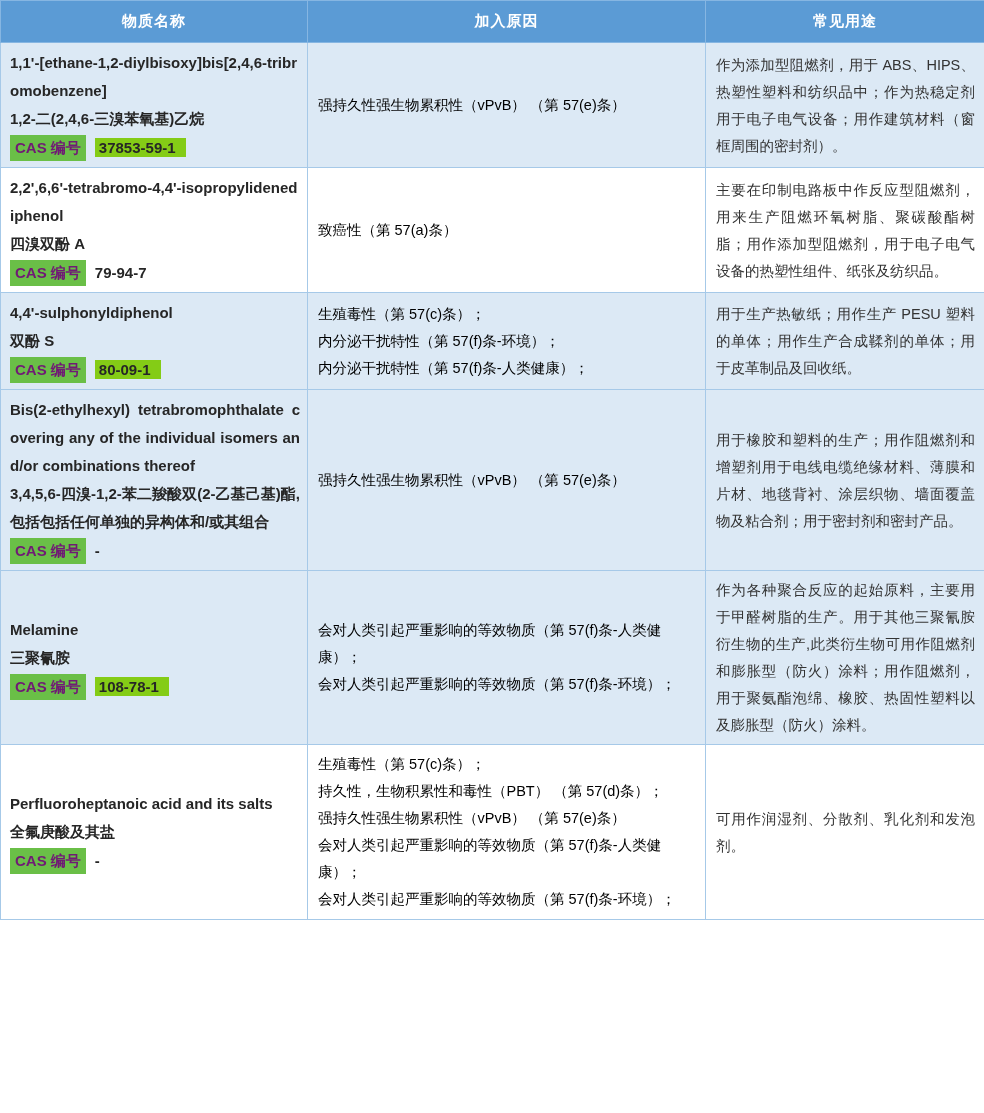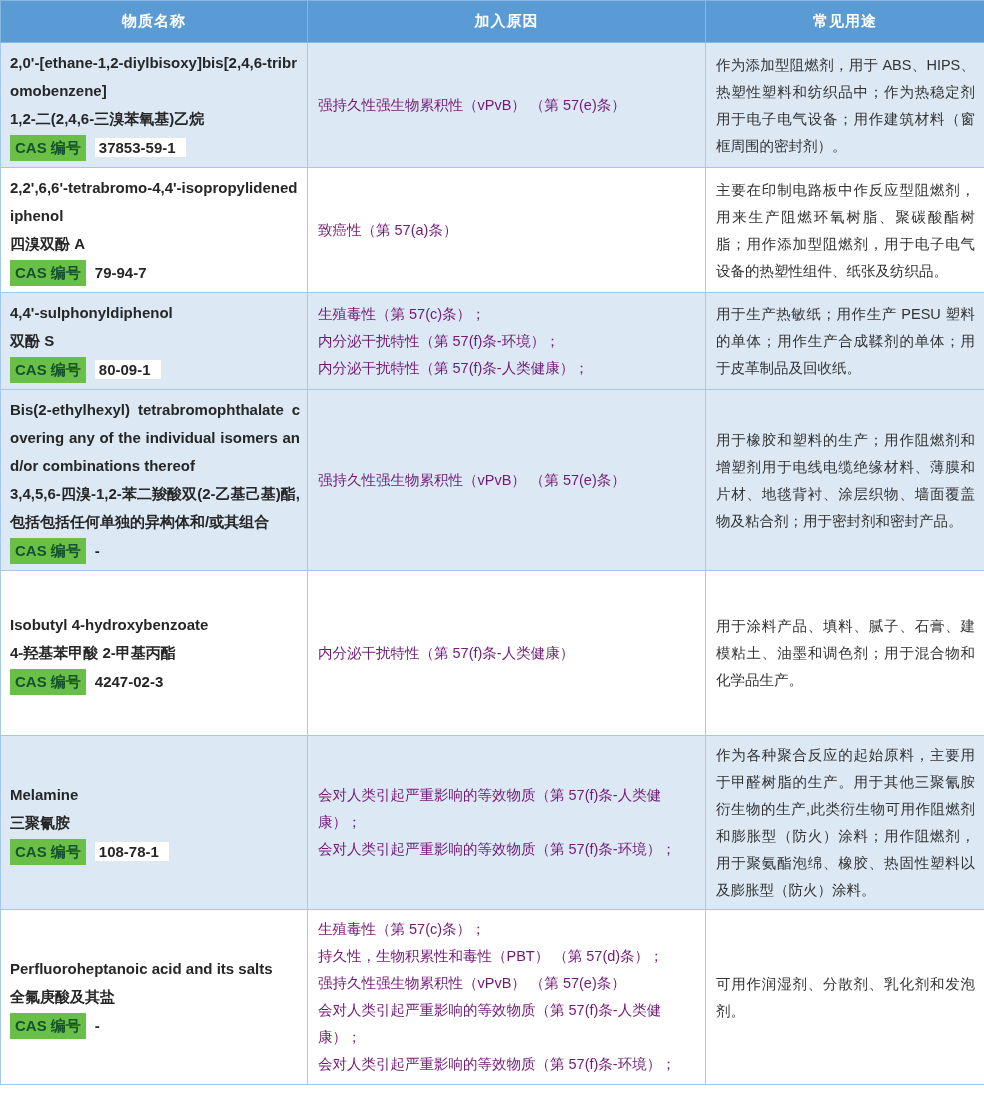--- a/index.html
+++ b/index.html
@@ -54,37 +54,37 @@
   .cas-line {
     margin-top: 2px;
     font-size: 15px;
     font-weight: bold;
     line-height: 26px;
     white-space: nowrap;
   }
   .cas-badge {
     display: inline-block;
     background: #6abf47;
-    color: #14532d;
+    color: #701a75;
     padding: 0 5px;
   }
   .cas-number {
     margin-left: 9px;
     color: #262626;
   }
   .cas-number.highlight {
-    background: #ffffff;
+    background: #84cc16;
     padding: 1px 10px 1px 4px;
     margin-top: 11px;
   }
   .cell-reason {
     padding: 6px 8px 6px 10px;
     font-size: 14.5px;
     line-height: 27px;
-    color: #701a75;
+    color: #000000;
   }
   .cell-uses {
     padding: 6px 9px 5px 10px;
     font-size: 14.5px;
     line-height: 27px;
     color: #333333;
     text-align: justify;
     text-align-last: left;
   }
   
@@ -111,21 +111,21 @@
     <thead>
       <tr>
         <th>物质名称</th>
         <th>加入原因</th>
         <th>常见用途</th>
       </tr>
     </thead>
     <tbody id="table-body">
         <tr class="alt">
     <td class="cell-name">
-      <div class="name-en">2,0'-[ethane-1,2-diylbisoxy]bis[2,4,6-tribromobenzene]</div>
+      <div class="name-en">1,1'-[ethane-1,2-diylbisoxy]bis[2,4,6-tribromobenzene]</div>
       <div class="name-cn">1,2-二(2,4,6-三溴苯氧基)乙烷</div>
       <div class="cas-line">
         <span class="cas-badge">CAS 编号</span><span class="cas-number highlight">37853-59-1</span>
       </div>
     </td>
     <td class="cell-reason">
             <div>强持久性强生物累积性（vPvB） （第 57(e)条）</div>
           </td>
     <td class="cell-uses">作为添加型阻燃剂，用于 ABS、HIPS、热塑性塑料和纺织品中；作为热稳定剂用于电子电气设备；用作建筑材料（窗框周围的密封剂）。</td>
   </tr>
@@ -162,33 +162,20 @@
       <div class="name-en">Bis(2-ethylhexyl) tetrabromophthalate covering any of the individual isomers and/or combinations thereof</div>
       <div class="name-cn">3,4,5,6-四溴-1,2-苯二羧酸双(2-乙基己基)酯,包括包括任何单独的异构体和/或其组合</div>
       <div class="cas-line">
         <span class="cas-badge">CAS 编号</span><span class="cas-number">-</span>
       </div>
     </td>
     <td class="cell-reason">
             <div>强持久性强生物累积性（vPvB） （第 57(e)条）</div>
           </td>
     <td class="cell-uses">用于橡胶和塑料的生产；用作阻燃剂和增塑剂用于电线电缆绝缘材料、薄膜和片材、地毯背衬、涂层织物、墙面覆盖物及粘合剂；用于密封剂和密封产品。</td>
-  </tr>
-        <tr>
-    <td class="cell-name">
-      <div class="name-en">Isobutyl 4-hydroxybenzoate</div>
-      <div class="name-cn">4-羟基苯甲酸 2-甲基丙酯</div>
-      <div class="cas-line">
-        <span class="cas-badge">CAS 编号</span><span class="cas-number">4247-02-3</span>
-      </div>
-    </td>
-    <td class="cell-reason">
-            <div>内分泌干扰特性（第 57(f)条-人类健康）</div>
-          </td>
-    <td class="cell-uses">用于涂料产品、填料、腻子、石膏、建模粘土、油墨和调色剂；用于混合物和化学品生产。</td>
   </tr>
         <tr class="alt">
     <td class="cell-name">
       <div class="name-en">Melamine</div>
       <div class="name-cn">三聚氰胺</div>
       <div class="cas-line">
         <span class="cas-badge">CAS 编号</span><span class="cas-number highlight">108-78-1</span>
       </div>
     </td>
     <td class="cell-reason">

